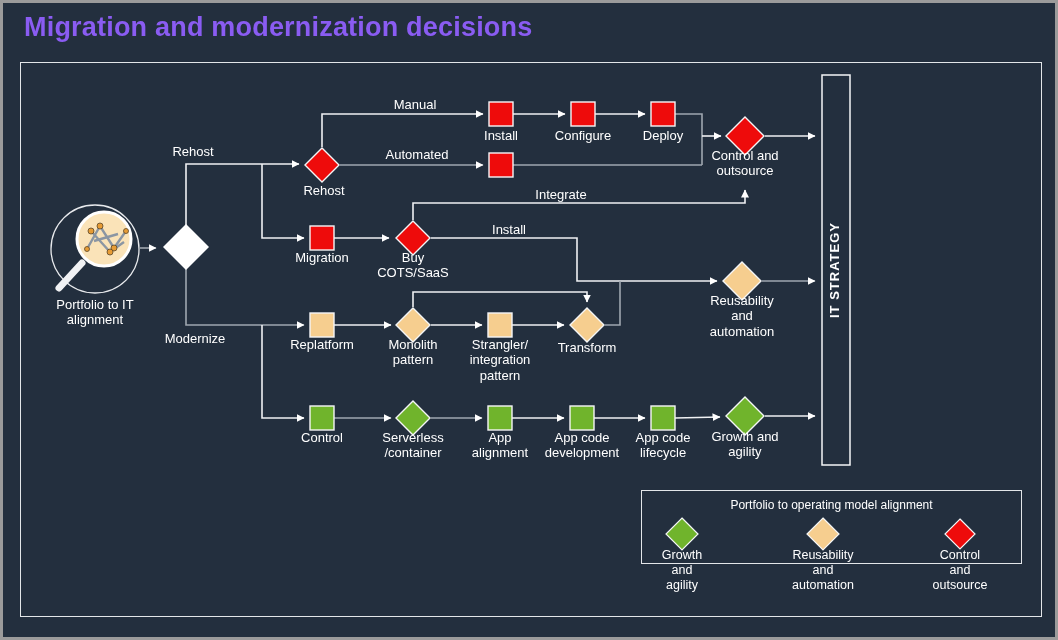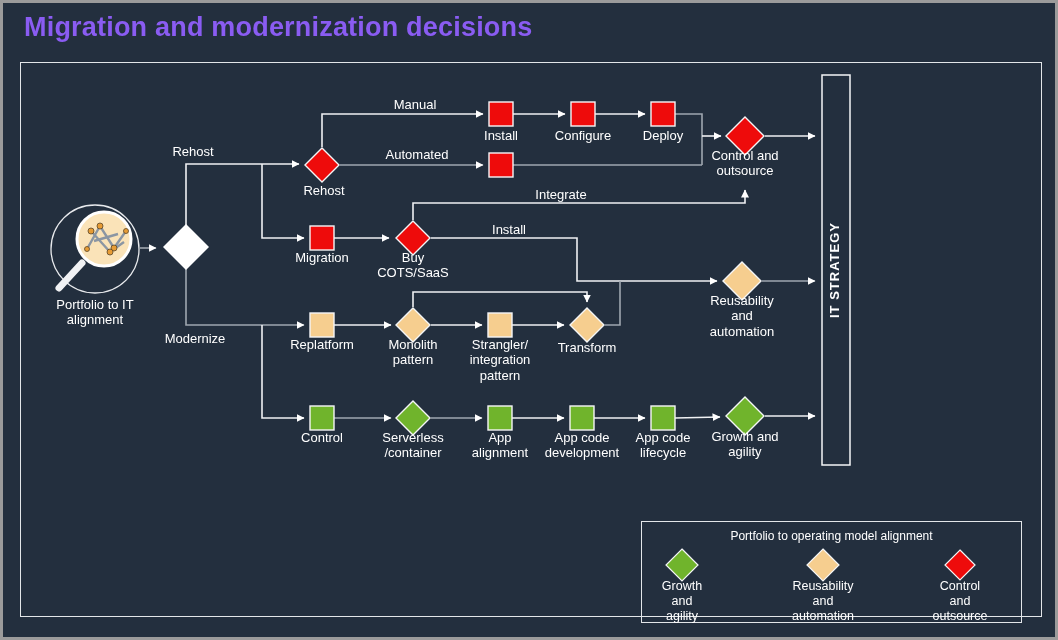--- a/index.html
+++ b/index.html
@@ -21,21 +21,21 @@
     position:absolute;left:20px;top:62px;width:1022px;height:555px;
     border:1.5px solid #E3E6E9;
   }
   svg.diagram{position:absolute;left:0;top:0;width:1058px;height:640px}
   .lbl{
     position:absolute;transform:translateX(-50%);text-align:center;
     font-size:13px;line-height:1.18;white-space:pre-line;color:var(--text);
   }
   .lbl.b{font-weight:normal}
   .legend{
-    position:absolute;left:641px;top:521px;width:381px;height:102px;
+    position:absolute;left:641px;top:490px;width:381px;height:74px;
     border:1.2px solid #E3E6E9;
   }
   .legend-title{
     position:absolute;left:50%;top:7px;transform:translateX(-50%);
     font-size:12px;white-space:nowrap;color:var(--text);
   }
   .legend-item{position:absolute;top:0;height:100%}
   .legend-item svg{position:absolute;top:26px;left:50%;transform:translateX(-50%)}
   .legend-item .lbl{top:57px;left:50%;font-size:12.5px}
 </style>

